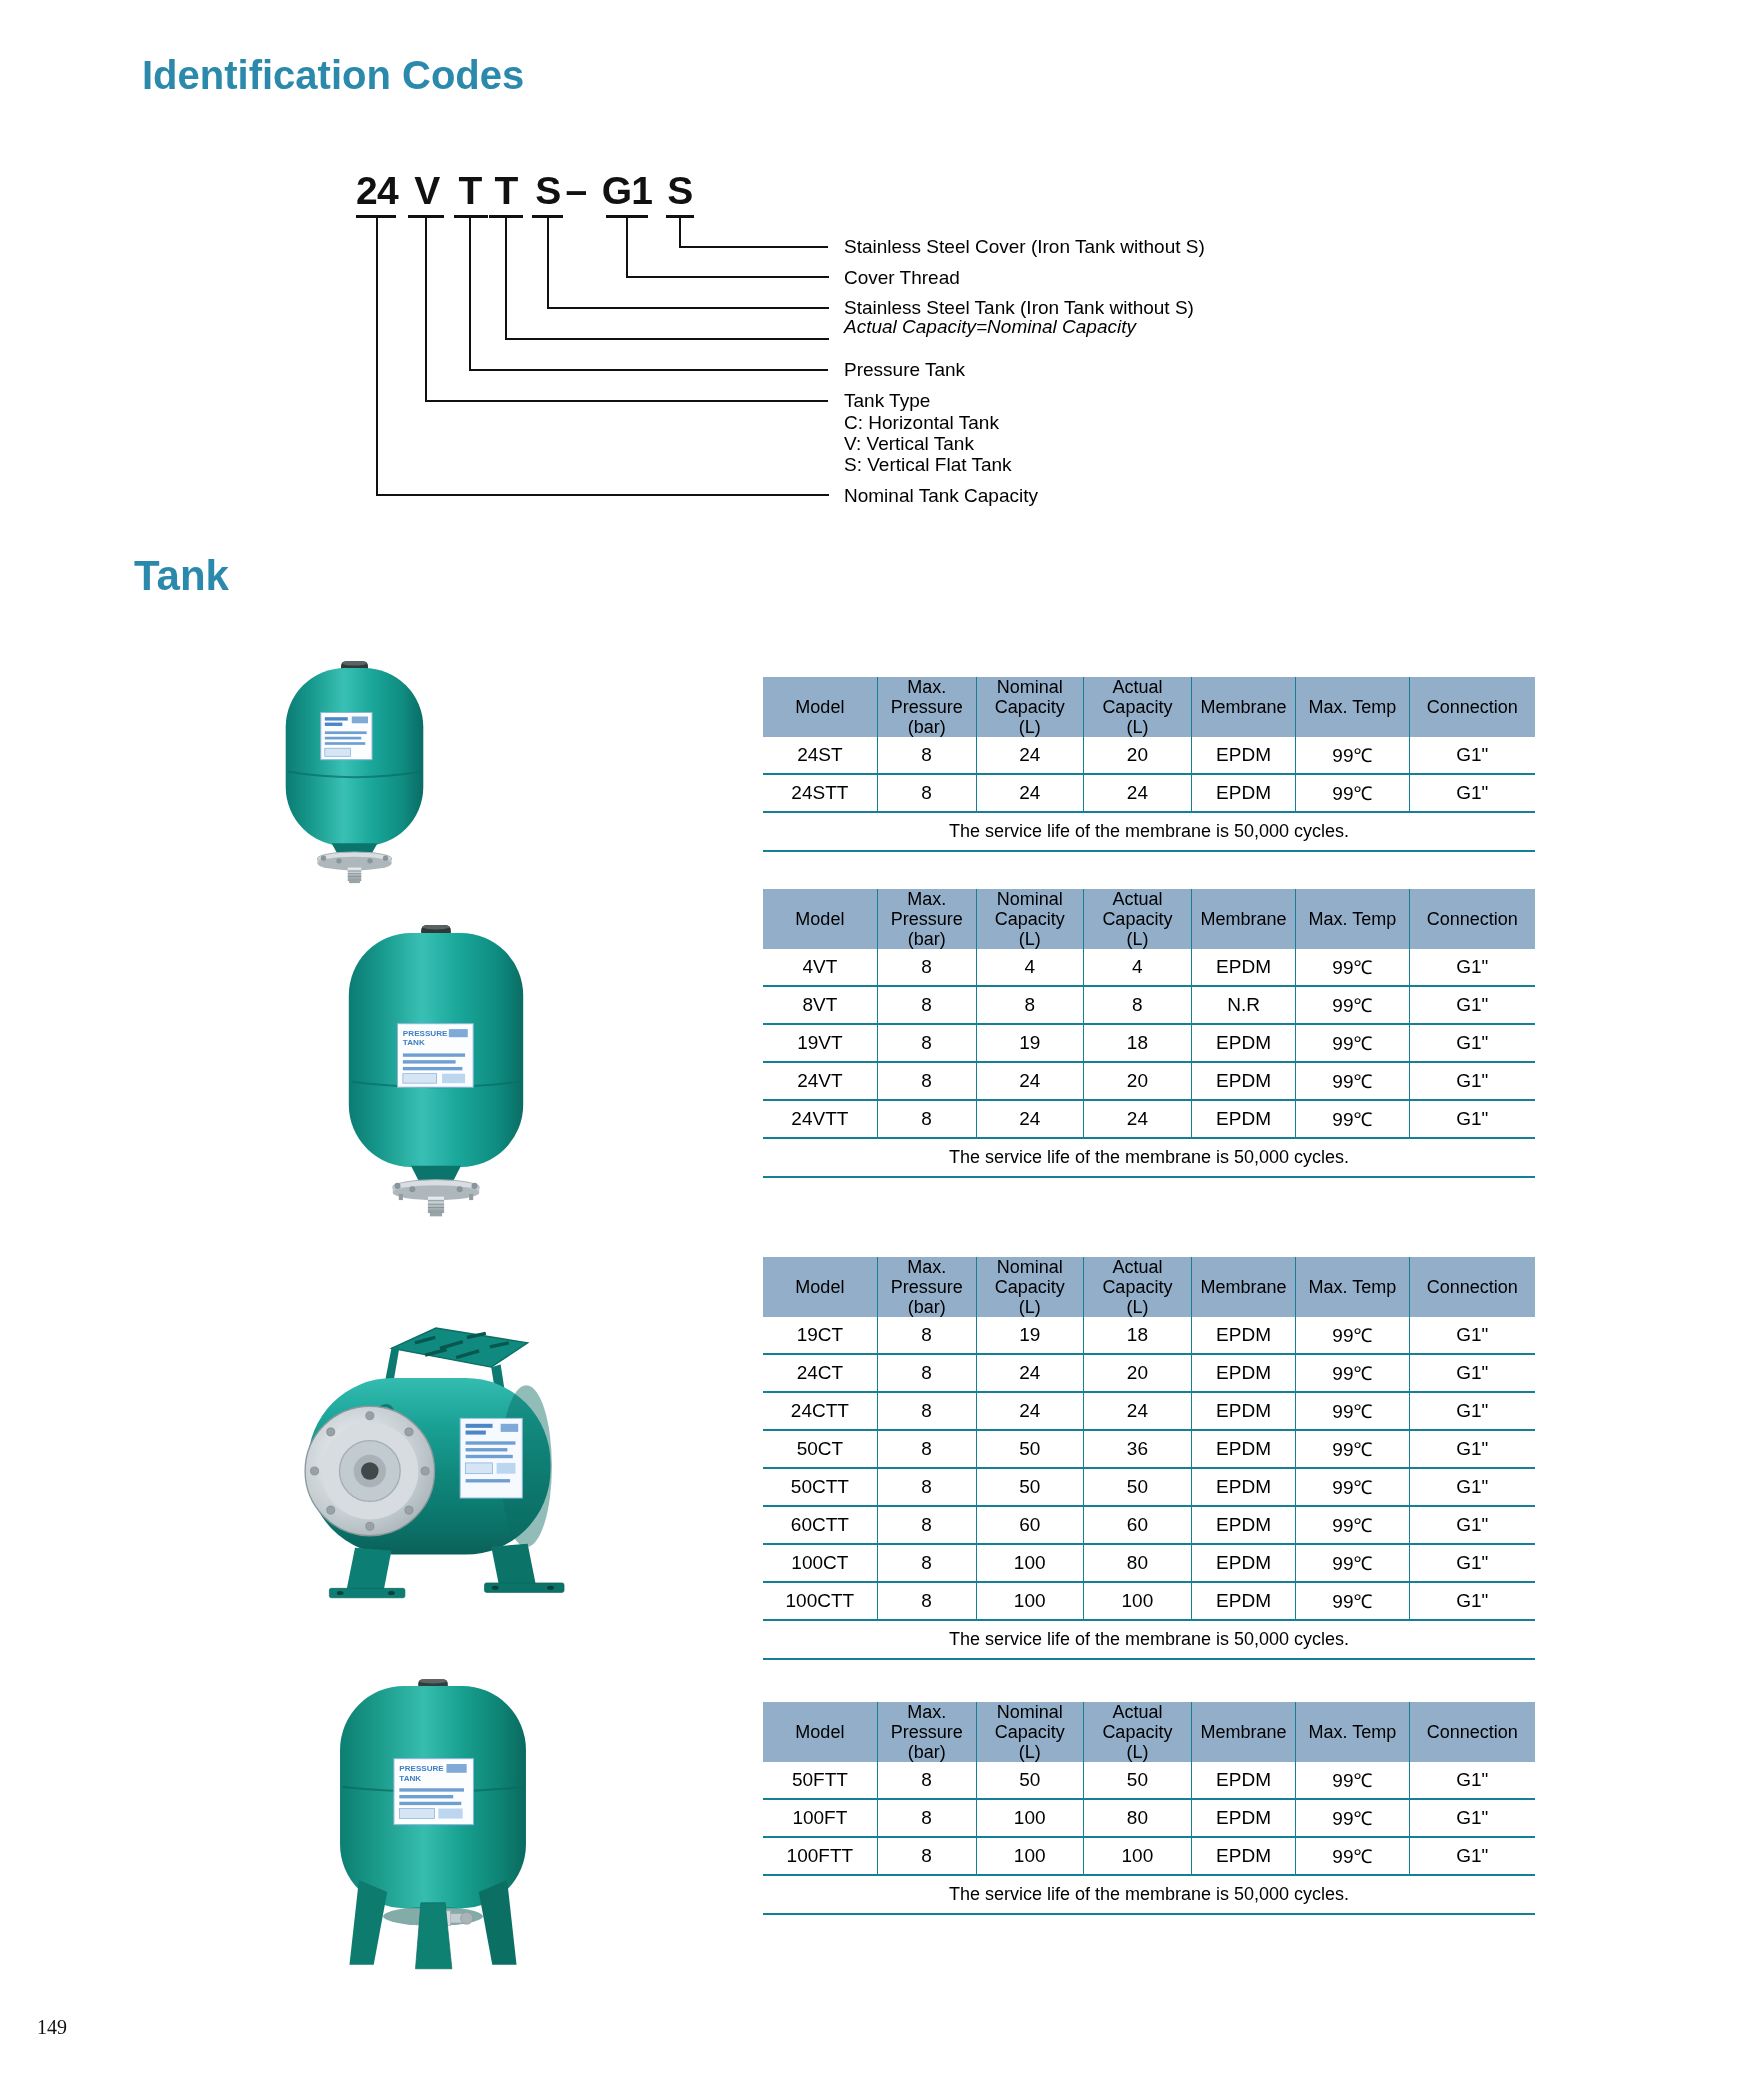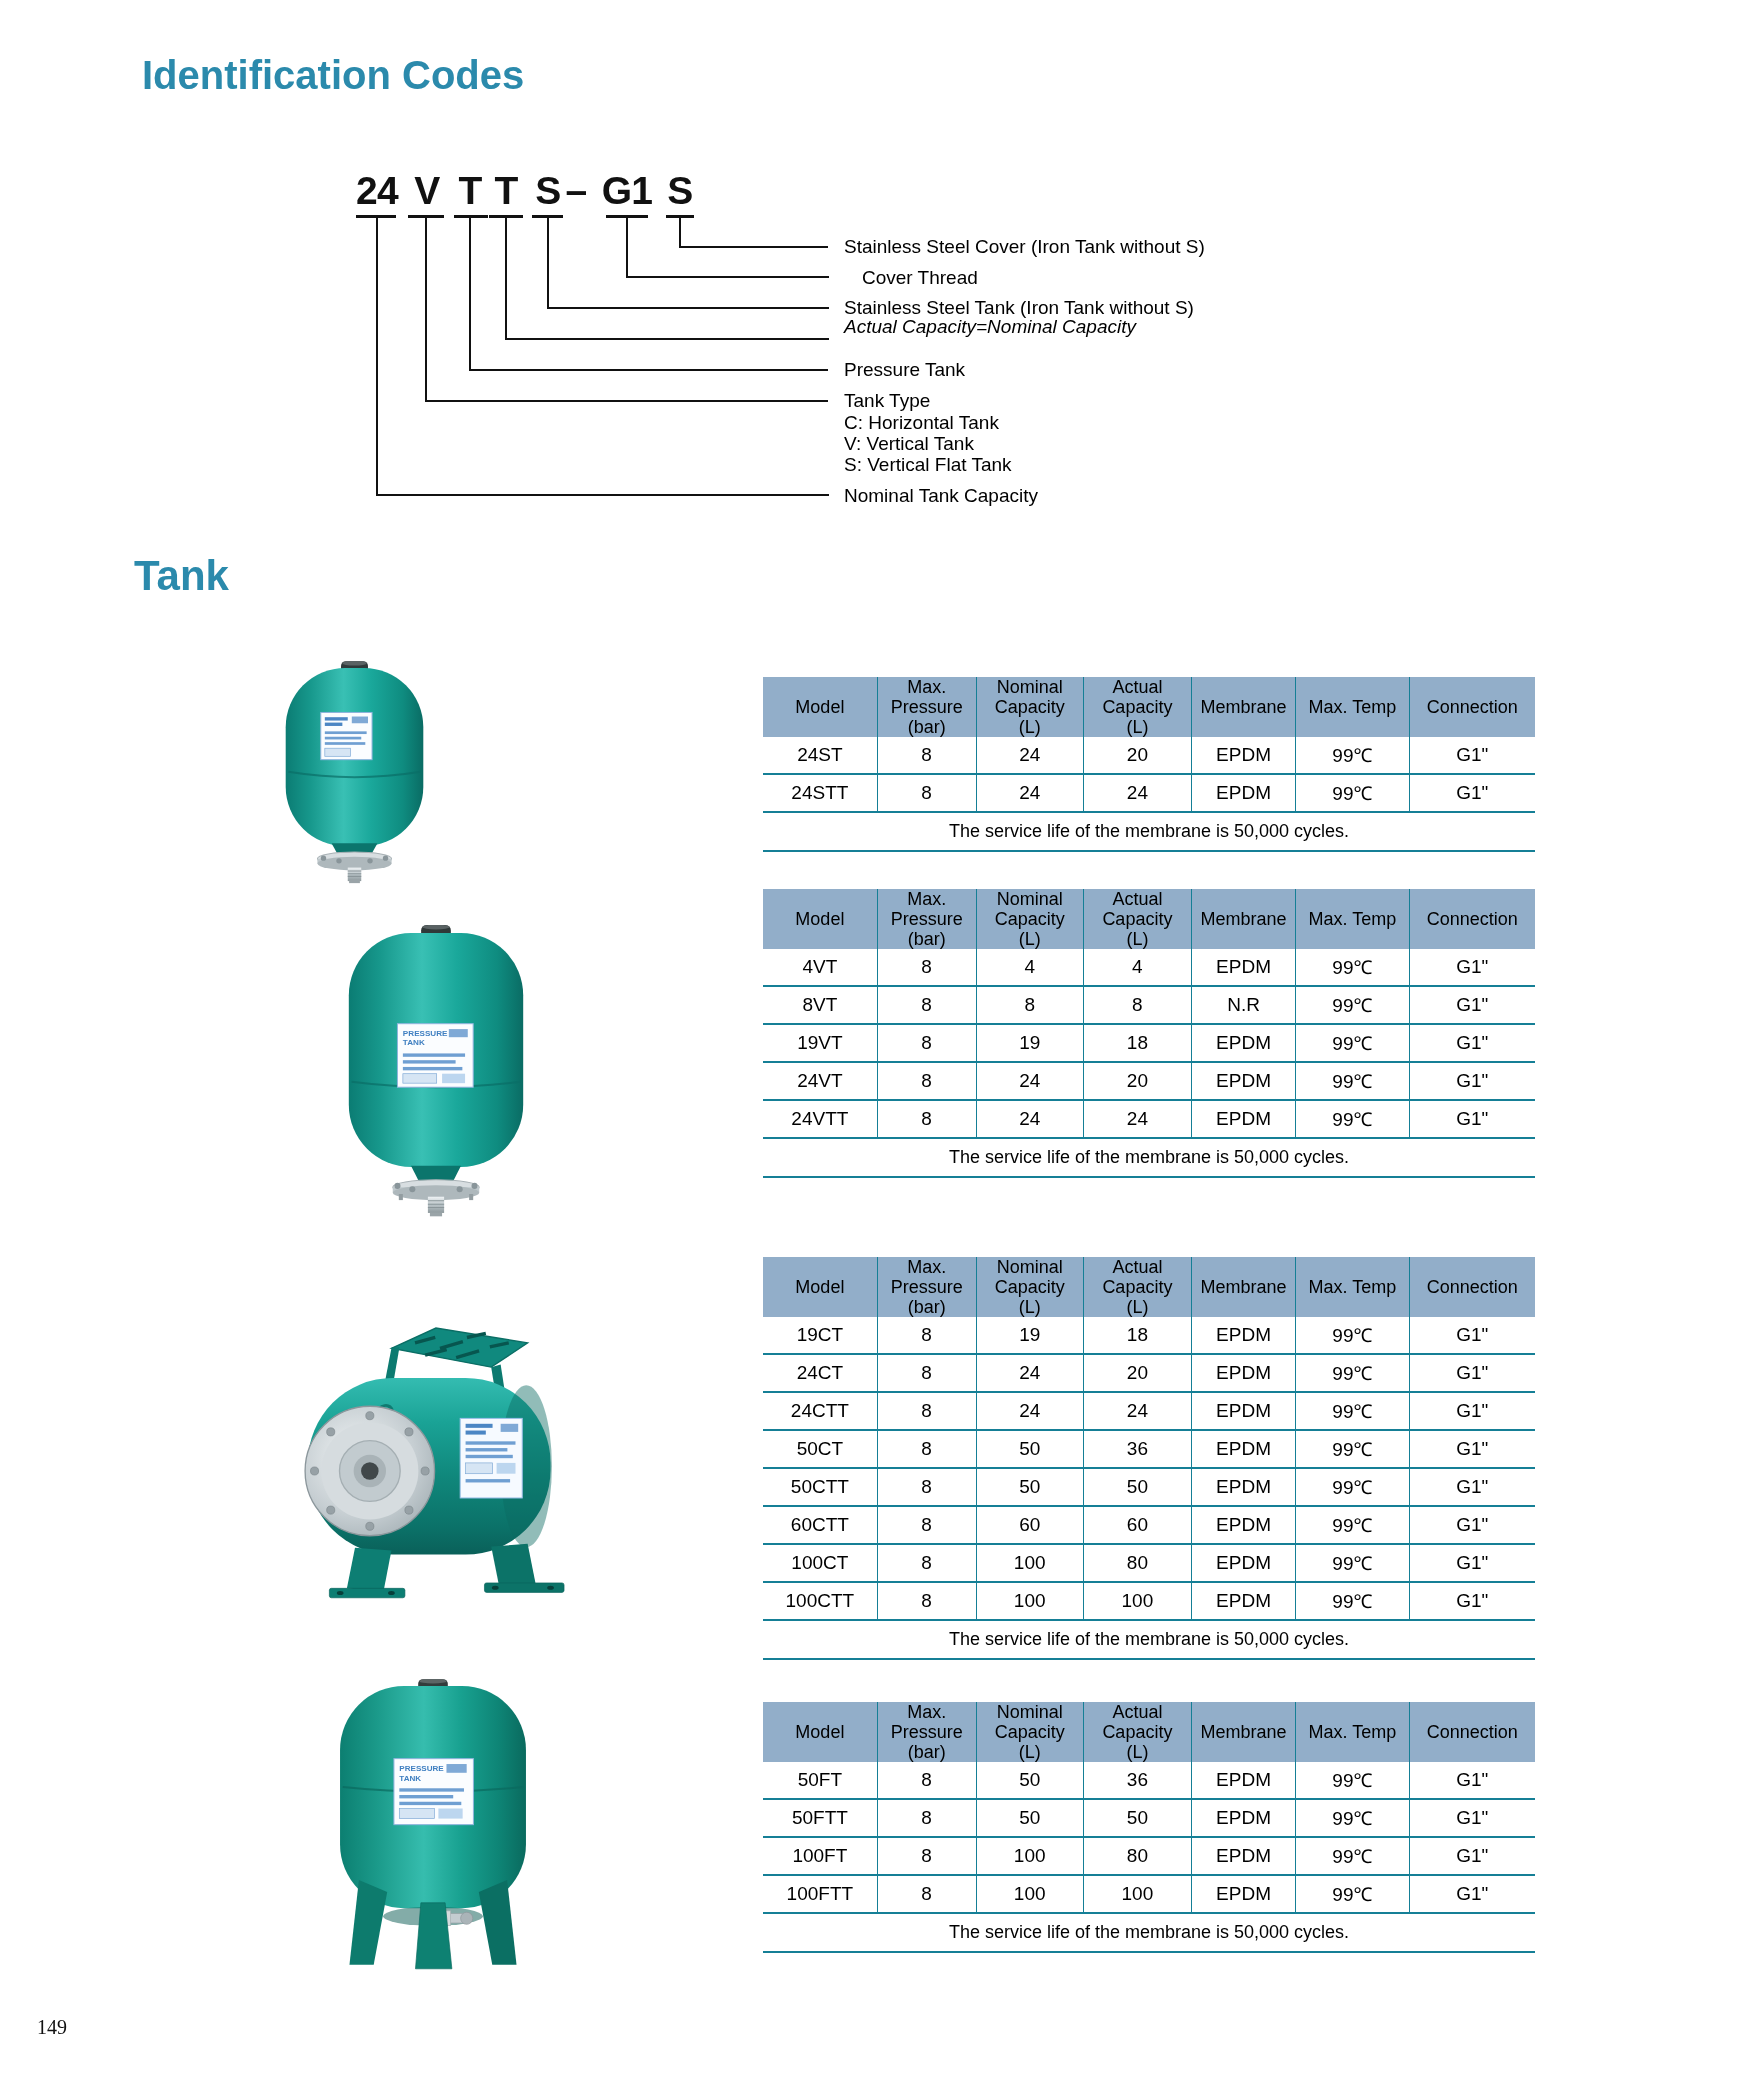--- a/index.html
+++ b/index.html
@@ -59,21 +59,21 @@
       <div class="dline" style="left: 505px; top: 338px; width: 324px; height: 2px;"></div>
       <div class="dline" style="left: 469px; top: 217px; width: 2px; height: 154px;"></div>
       <div class="dline" style="left: 469px; top: 369px; width: 359px; height: 2px;"></div>
       <div class="dline" style="left: 425px; top: 217px; width: 2px; height: 185px;"></div>
       <div class="dline" style="left: 425px; top: 400px; width: 403px; height: 2px;"></div>
       <div class="dline" style="left: 376px; top: 217px; width: 2px; height: 279px;"></div>
       <div class="dline" style="left: 376px; top: 494px; width: 453px; height: 2px;"></div>
       <div class="code-label" style="left: 844px; top: 236px;">
         <div>Stainless Steel Cover (Iron Tank without S)</div>
       </div>
-      <div class="code-label" style="left: 844px; top: 267px; margin-left: 18px;">
+      <div class="code-label" style="left: 844px; top: 267px;">
         <div>Cover Thread</div>
       </div>
       <div class="code-label" style="left: 844px; top: 297px;">
         <div>Stainless Steel Tank (Iron Tank without S)</div>
       </div>
       <div class="code-label" style="left: 844px; top: 316px; font-style: italic;">
         <div>Actual Capacity=Nominal Capacity</div>
       </div>
       <div class="code-label" style="left: 844px; top: 359px;">
         <div>Pressure Tank</div>
@@ -531,29 +531,20 @@
             <th>Max.<br>Pressure<br>(bar)</th>
             <th>Nominal<br>Capacity<br>(L)</th>
             <th>Actual<br>Capacity<br>(L)</th>
             <th>Membrane</th>
             <th>Max. Temp</th>
             <th>Connection</th>
           </tr>
         </thead>
         <tbody>
           <tr>
-            <td>50FT</td>
-            <td>8</td>
-            <td>50</td>
-            <td>36</td>
-            <td>EPDM</td>
-            <td>99℃</td>
-            <td>G1"</td>
-          </tr>
-          <tr>
             <td>50FTT</td>
             <td>8</td>
             <td>50</td>
             <td>50</td>
             <td>EPDM</td>
             <td>99℃</td>
             <td>G1"</td>
           </tr>
           <tr>
             <td>100FT</td>

